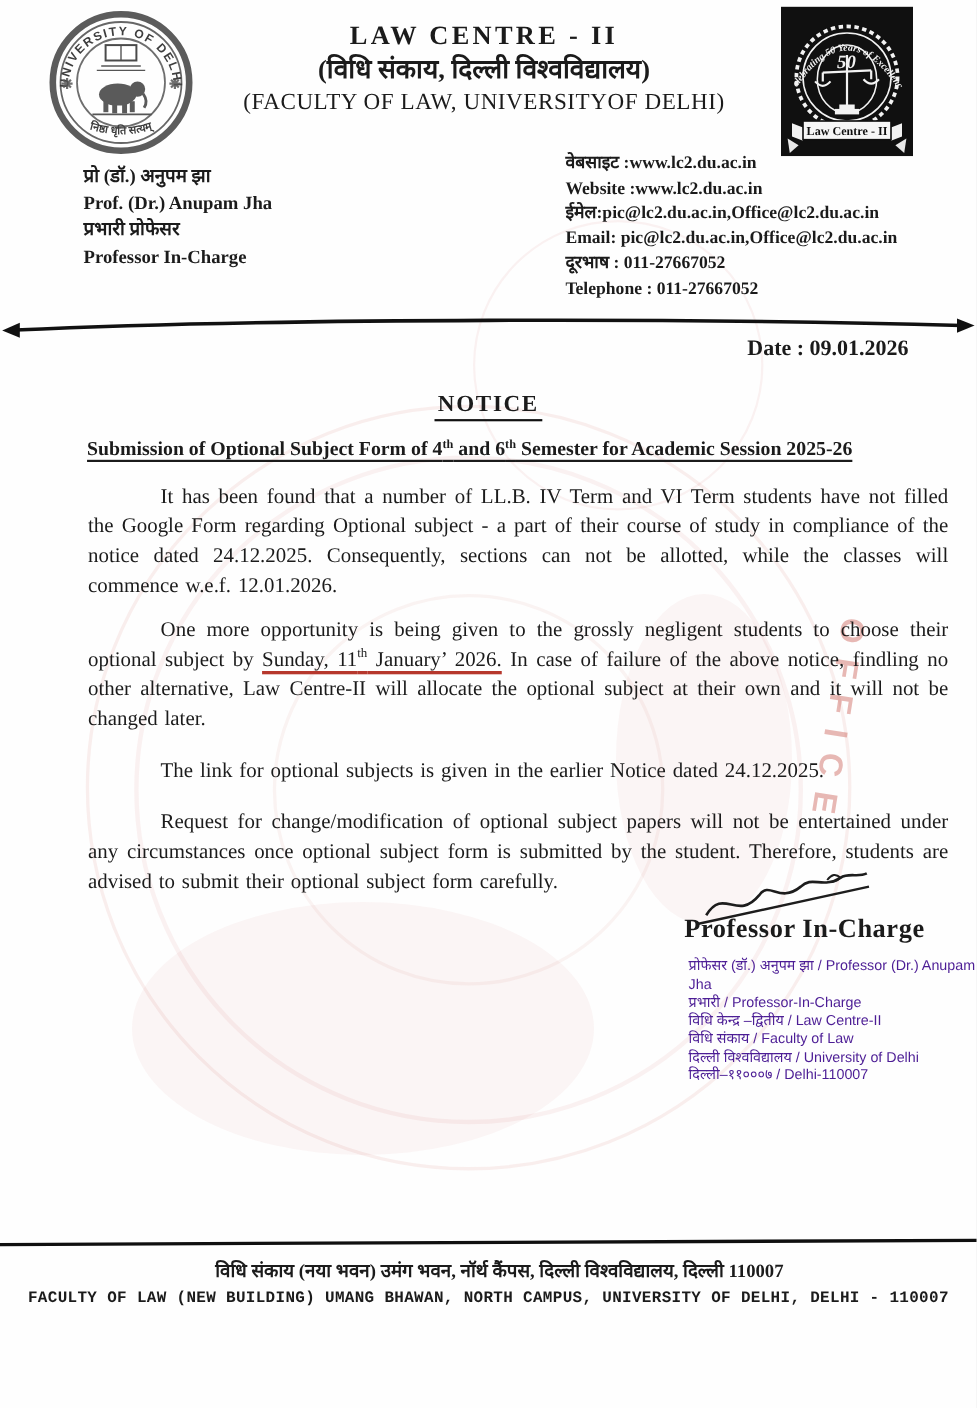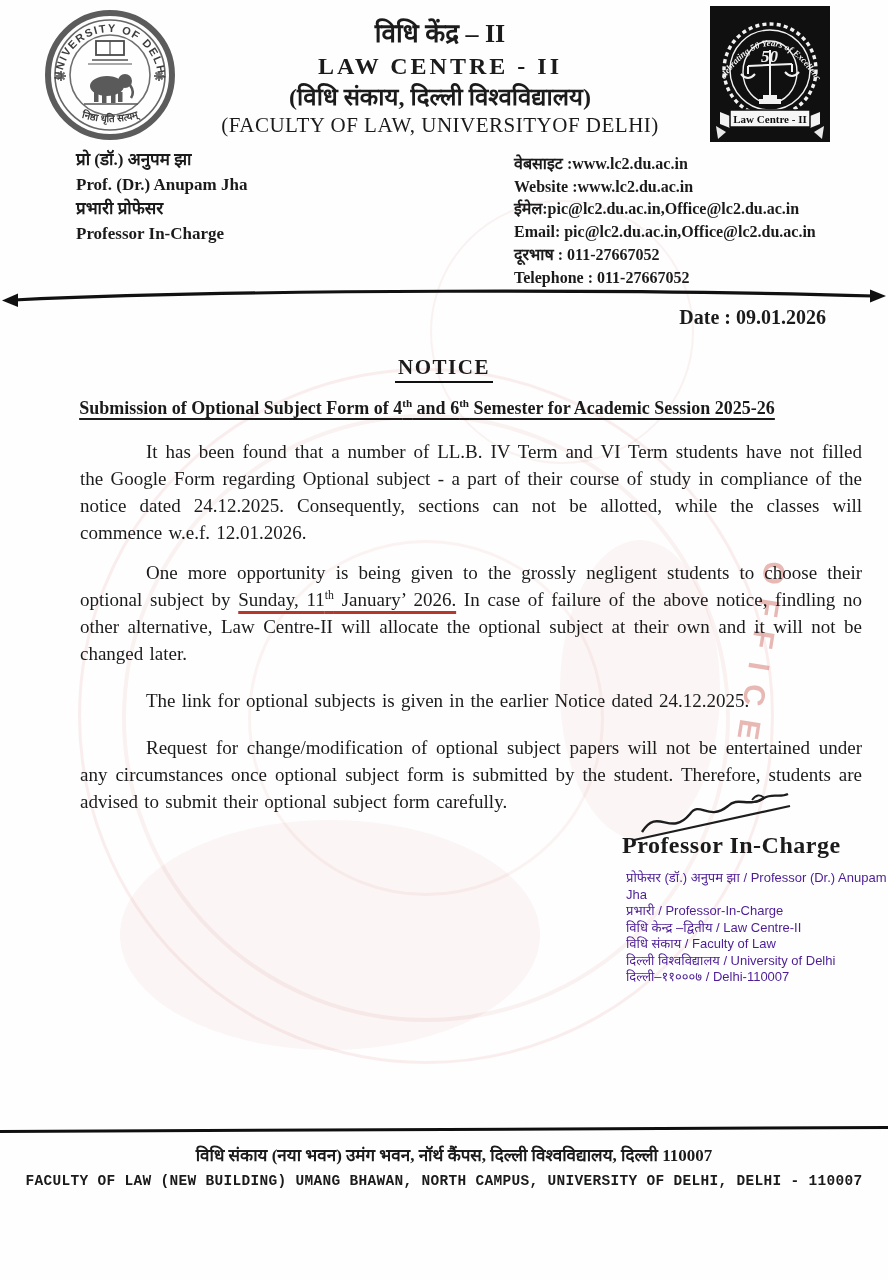--- a/index.html
+++ b/index.html
@@ -28,21 +28,21 @@
   
   .seal{position:absolute;left:44px;top:8px;z-index:2;}
   .hdr{position:absolute;left:190px;top:18px;width:500px;text-align:center;z-index:2;}
   .hdr-hi1{font-size:26px;font-weight:bold;line-height:1.25;}
   .hdr-en1{font-size:24px;font-weight:bold;letter-spacing:3px;line-height:1.3;}
   .hdr-hi2{font-size:24px;font-weight:bold;line-height:1.25;}
   .hdr-en2{font-size:21px;font-weight:normal;letter-spacing:0.5px;line-height:1.3;}
   .logo2{position:absolute;left:710px;top:6px;z-index:2;}
   
   .officer{position:absolute;left:76px;top:148px;z-index:2;font-weight:bold;font-size:17px;line-height:1.45;}
-  .contact{position:absolute;left:514px;top:153px;z-index:2;font-weight:bold;font-size:16px;line-height:1.42;}
+  .contact{position:absolute;left:514px;top:138px;z-index:2;font-weight:bold;font-size:16px;line-height:1.42;}
   
   .divider{position:absolute;left:0;top:284px;width:888px;height:26px;z-index:2;}
   
   .dateline{position:absolute;right:62px;top:306px;font-size:20px;font-weight:bold;z-index:2;}
   .notice-title-wrap{position:absolute;left:0;top:355px;width:100%;text-align:center;z-index:2;}
   .notice-title{display:inline-block;font-size:21px;font-weight:bold;letter-spacing:1.5px;
     border-bottom:2.5px solid #111;padding:0 3px 1px 3px;}
   .subject{position:absolute;left:38px;top:398px;width:778px;text-align:center;
     font-size:18px;font-weight:bold;z-index:2;}
   .subject .u{text-decoration:underline;text-decoration-thickness:1.8px;text-underline-offset:4px;}
@@ -116,21 +116,20 @@
       </g>
       <line x1="40" y1="96" x2="94" y2="96" stroke="#555" stroke-width="1.6"></line>
       <path id="sealBotArc" d="M 28,106 Q 66,122 104,106" fill="none"></path>
       <text font-family="Liberation Sans, sans-serif" font-size="10" font-weight="bold" fill="#3d3d3d">
         <textPath href="#sealBotArc" startOffset="50%" text-anchor="middle">निष्ठा धृति सत्यम्</textPath>
       </text>
     </svg>
   </div>
 
   <div class="hdr">
-    <div class="hdr-hi1">विधि केंद्र – II</div>
     <div class="hdr-en1">LAW CENTRE - II</div>
     <div class="hdr-hi2">(विधि संकाय, दिल्ली विश्वविद्यालय)</div>
     <div class="hdr-en2">(FACULTY OF LAW, UNIVERSITYOF DELHI)</div>
   </div>
 
   <div class="logo2">
     <svg width="120" height="136" viewBox="0 0 120 136">
       <rect x="0" y="0" width="120" height="136" fill="#101010"></rect>
       <circle cx="60" cy="64" r="46" fill="none" stroke="#f2f2f2" stroke-width="3.4" stroke-dasharray="4 3.2"></circle>
       <circle cx="60" cy="64" r="40" fill="none" stroke="#f2f2f2" stroke-width="1.4"></circle>

